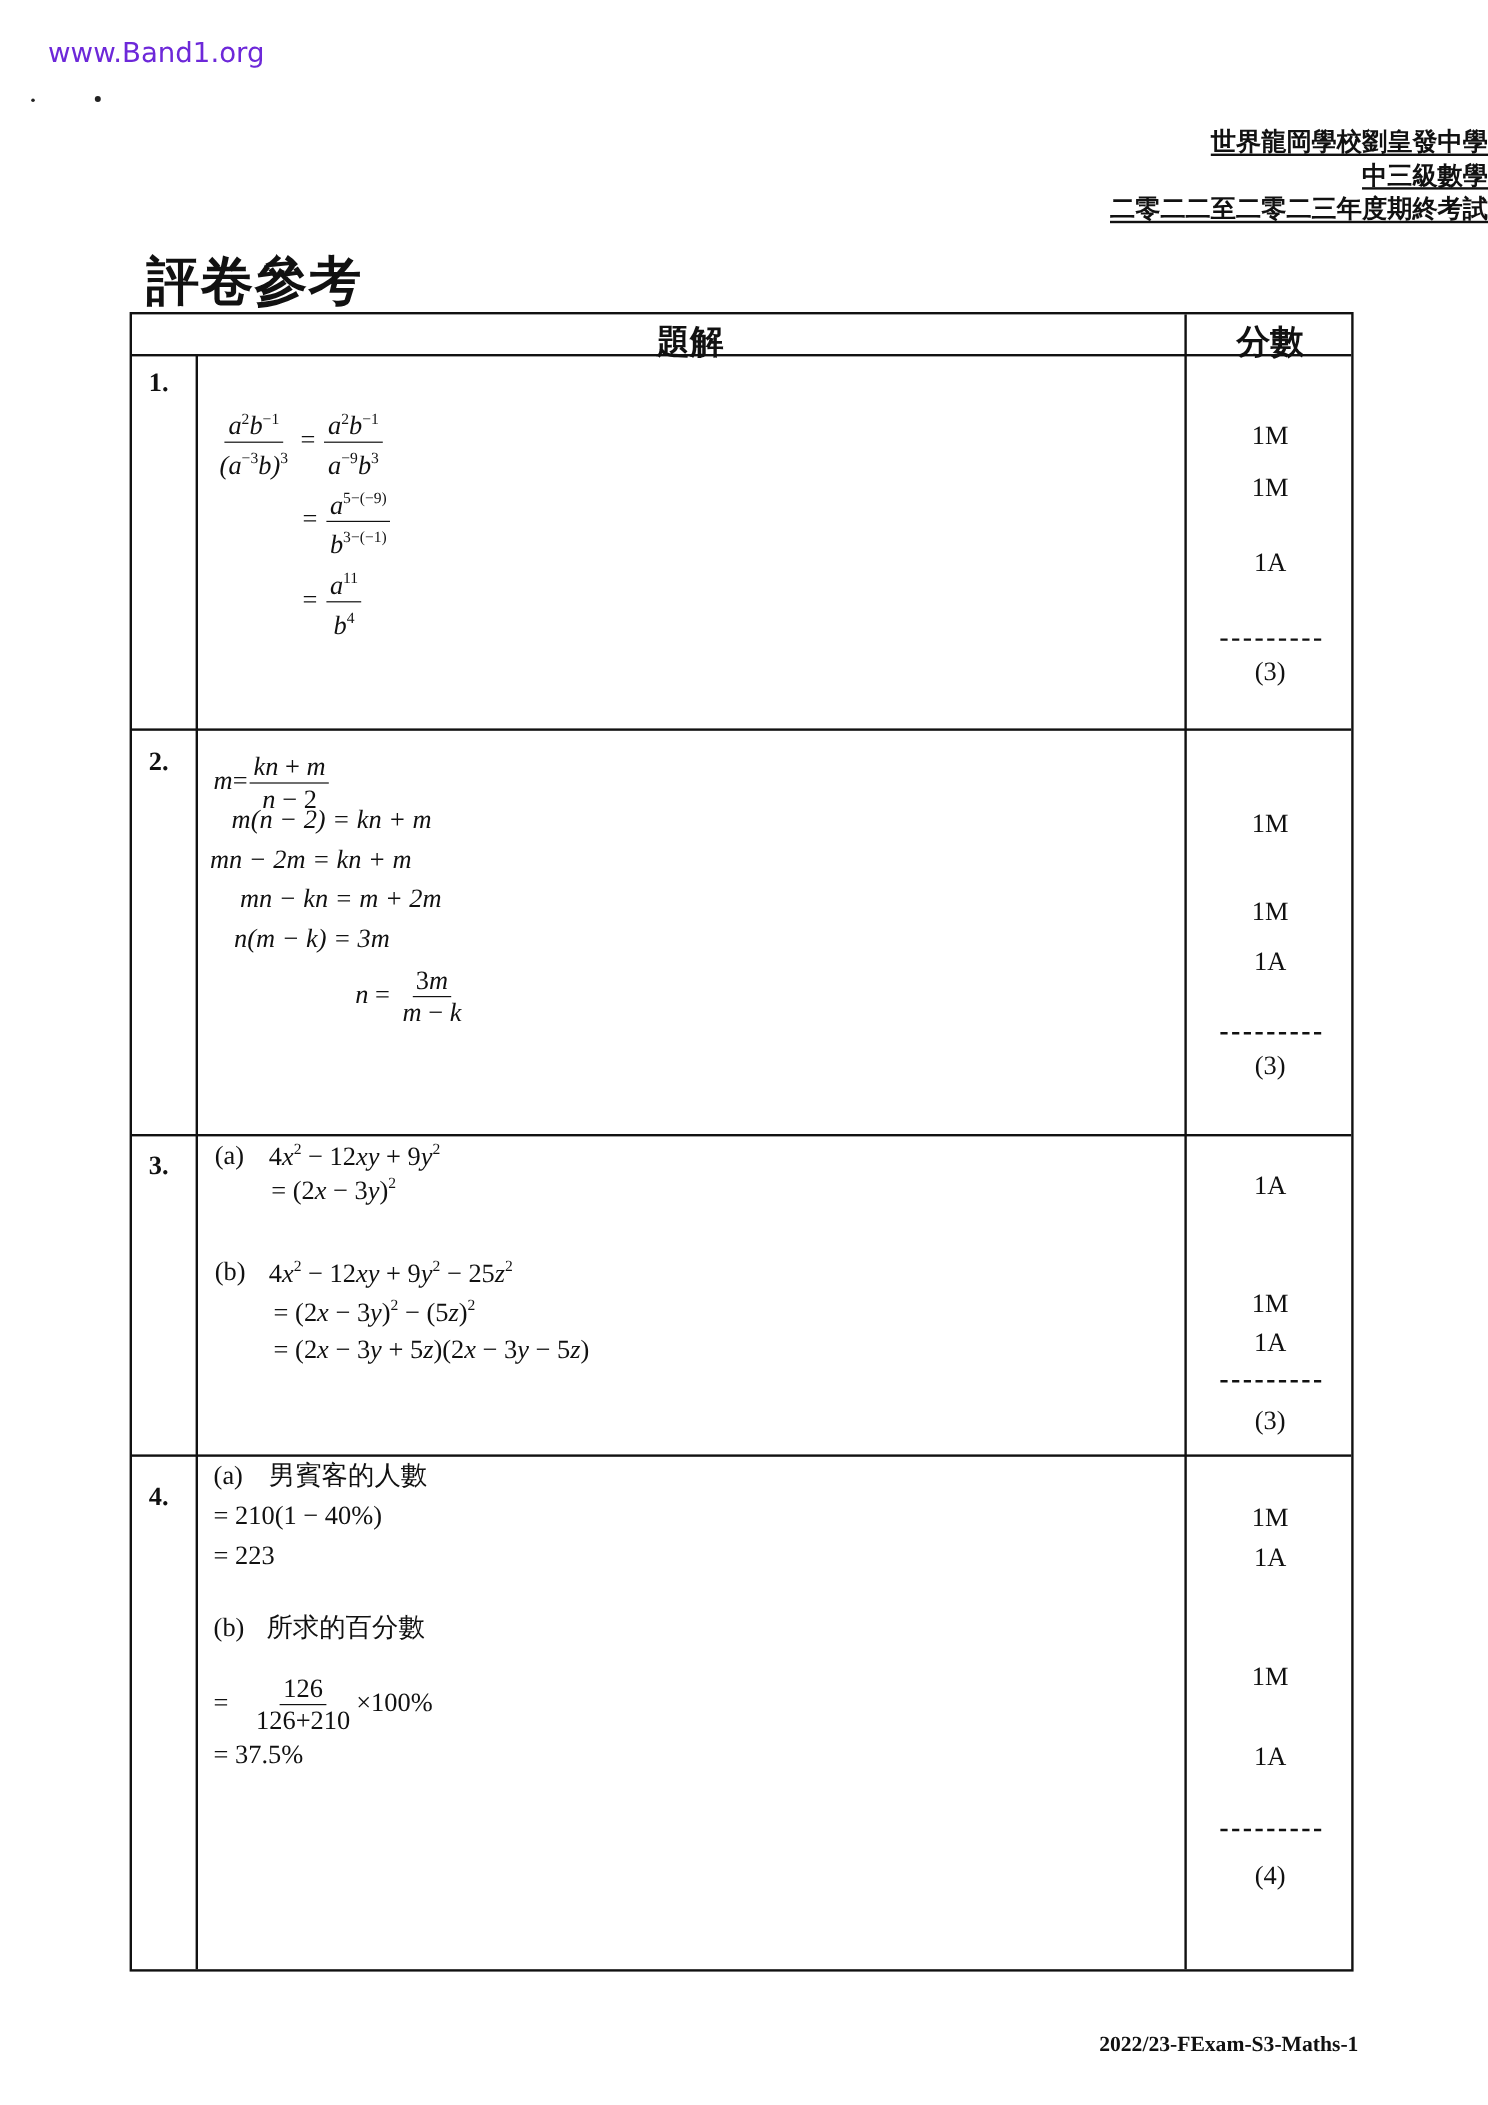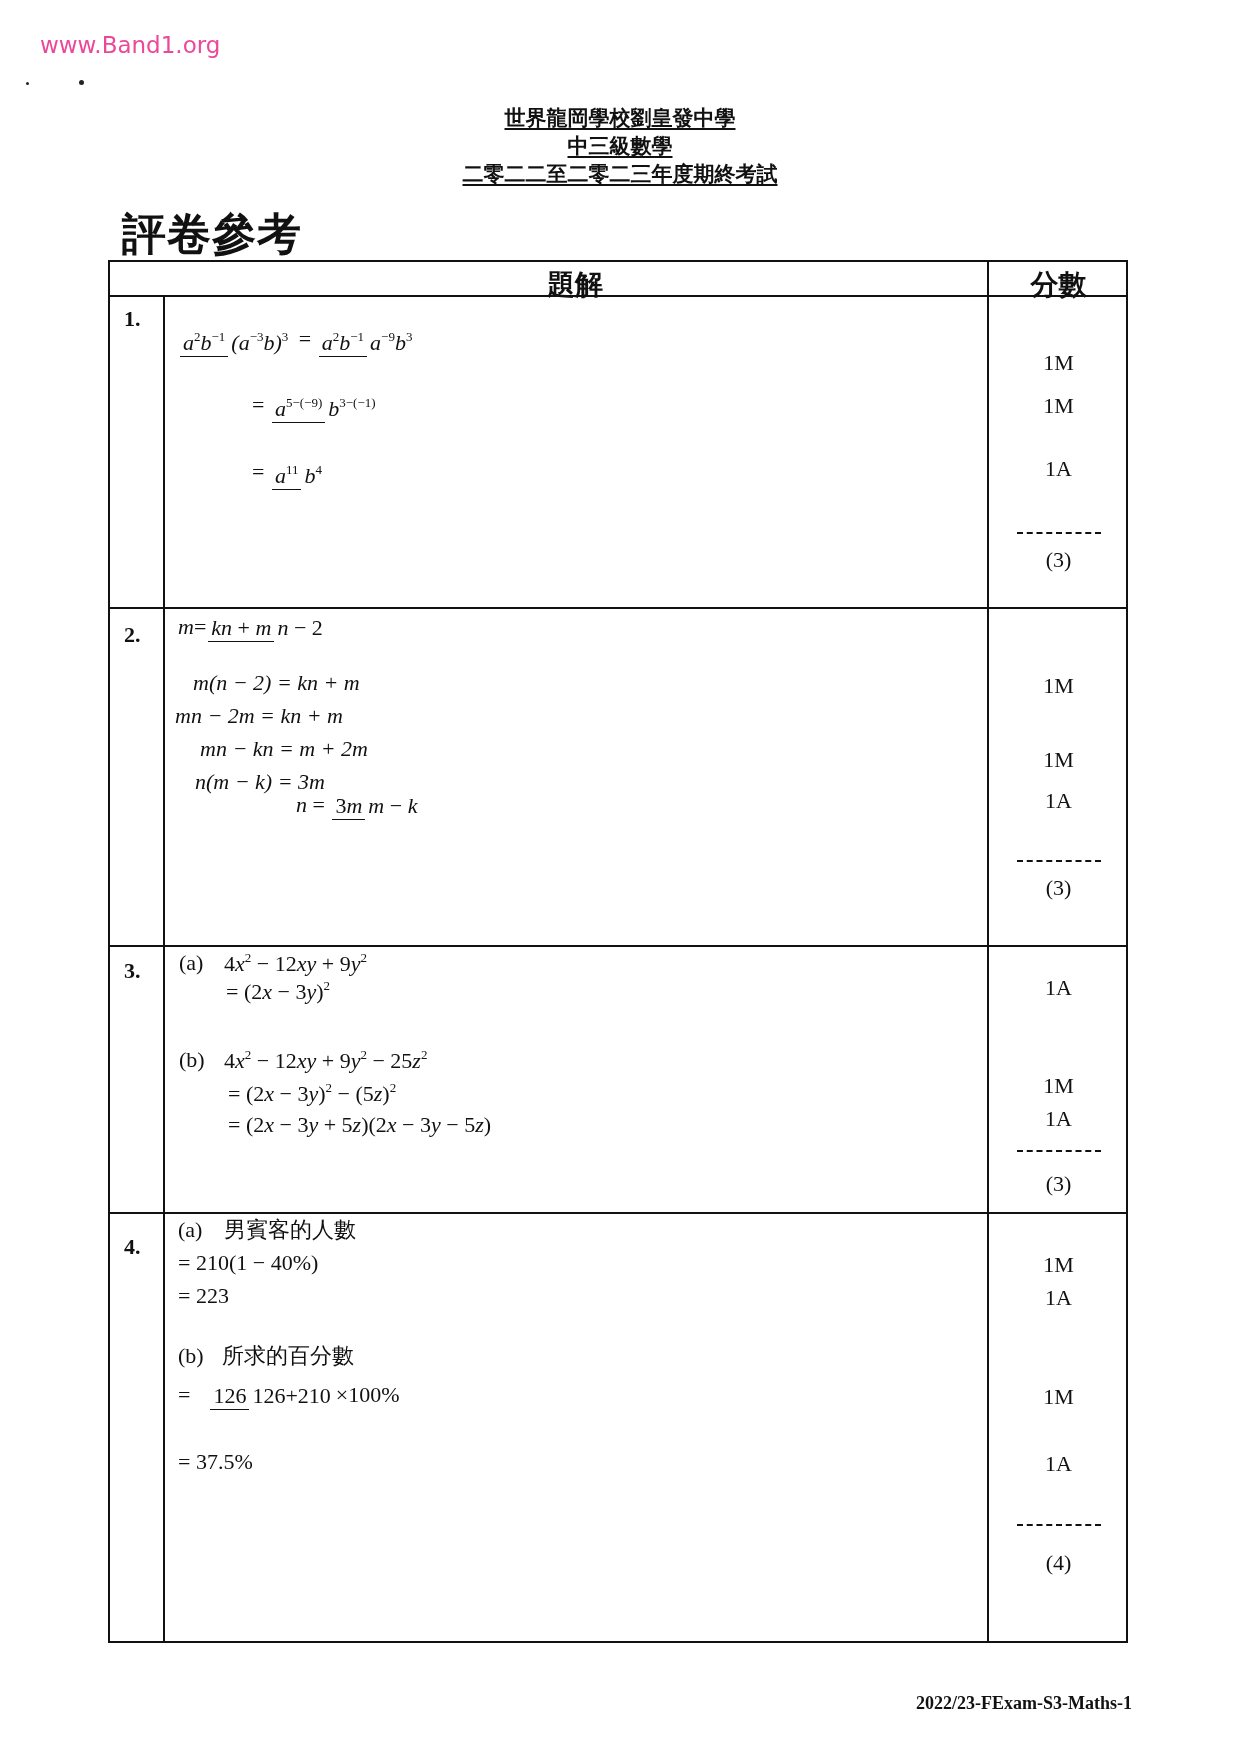--- a/index.html
+++ b/index.html
@@ -3,30 +3,30 @@
   <meta charset="utf-8">
   <style>
     html, body { margin: 0; padding: 0; background: #ffffff; }
     body {
       width: 1240px; height: 1754px; position: relative; overflow: hidden;
       font-family: "Liberation Serif", "DejaVu Serif", serif; color: #111;
     }
     .watermark {
       position: absolute; left: 40px; top: 32px;
       font-family: "DejaVu Sans", "Liberation Sans", sans-serif;
-      font-size: 23px; color: #ec4899;
+      font-size: 23px; color: #6d28d9;
     }
     .speck { position: absolute; background: #222; border-radius: 50%; }
     .titles {
       position: absolute; left: 0; width: 1240px; top: 104px; text-align: center;
     }
     .titles div {
       font-family: "DejaVu Sans", "Liberation Sans", sans-serif;
       font-weight: bold; font-size: 21px; line-height: 28px;
-      text-decoration: underline; text-underline-offset: 3px;
+      text-decoration: underline; text-underline-offset: 3px; text-align: right;
     }
     .doc-heading {
       position: absolute; left: 122px; top: 205px;
       font-family: "DejaVu Sans", "Liberation Sans", sans-serif;
       font-size: 44px; font-weight: bold; letter-spacing: 1px;
     }
     .table {
       position: absolute; left: 108px; top: 260px; width: 1020px; height: 1383px;
       border: 2px solid #111; box-sizing: border-box;
     }
@@ -41,22 +41,22 @@
       position: absolute; left: 14px; font-weight: bold; font-size: 22px;
     }
     .line {
       position: absolute; font-size: 22px; white-space: nowrap;
       font-style: italic;
     }
     .line.up { font-style: normal; }
     .line .n { font-style: normal; }
     .cjk { font-family: "DejaVu Sans", "Liberation Sans", sans-serif; font-style: normal; font-size: 22px; }
     .frac {
-      display: inline-flex; flex-direction: row; 
-      vertical-align: middle; margin: 0 2px;
+      display: inline-flex; flex-direction: column; align-items: center;
+      vertical-align: middle; margin: 12px 2px;
     }
     .frac > span { display: block; padding: 0 3px; line-height: 26px; }
     .frac > span.num { border-bottom: 1.5px solid #111; }
     sup { font-size: 13px; vertical-align: 9px; font-style: normal; }
     .mark {
       position: absolute; left: 0; width: 139px; text-align: center;
       font-size: 22px;
     }
     .dash {
       position: absolute; left: 28px; width: 84px; height: 0;

